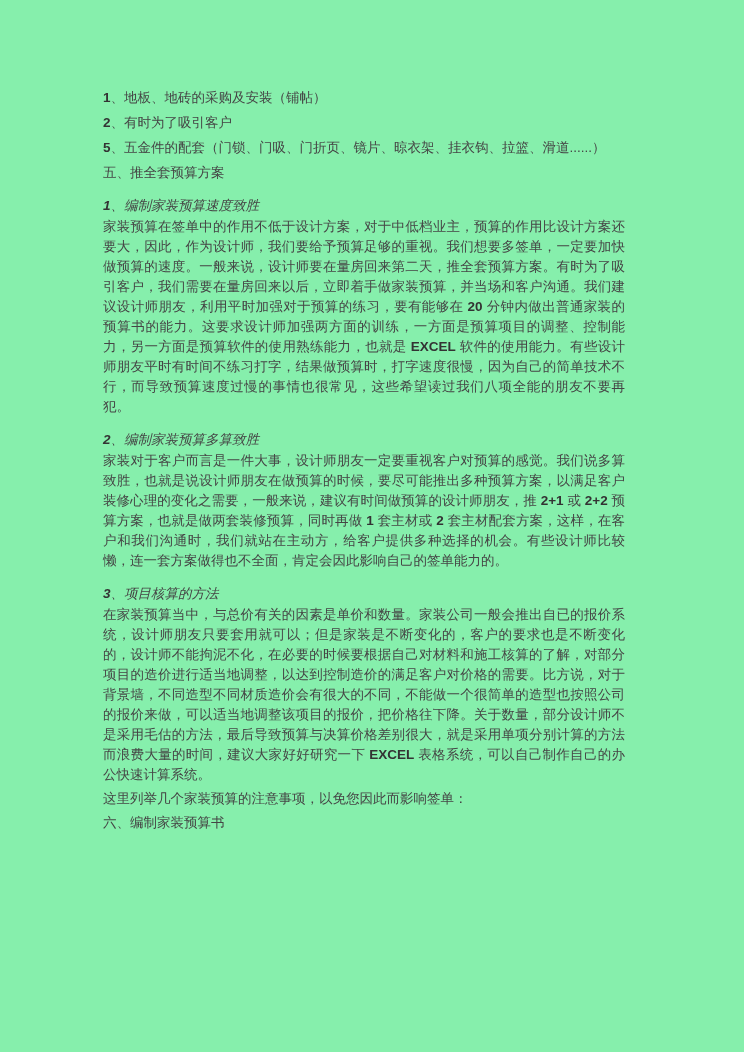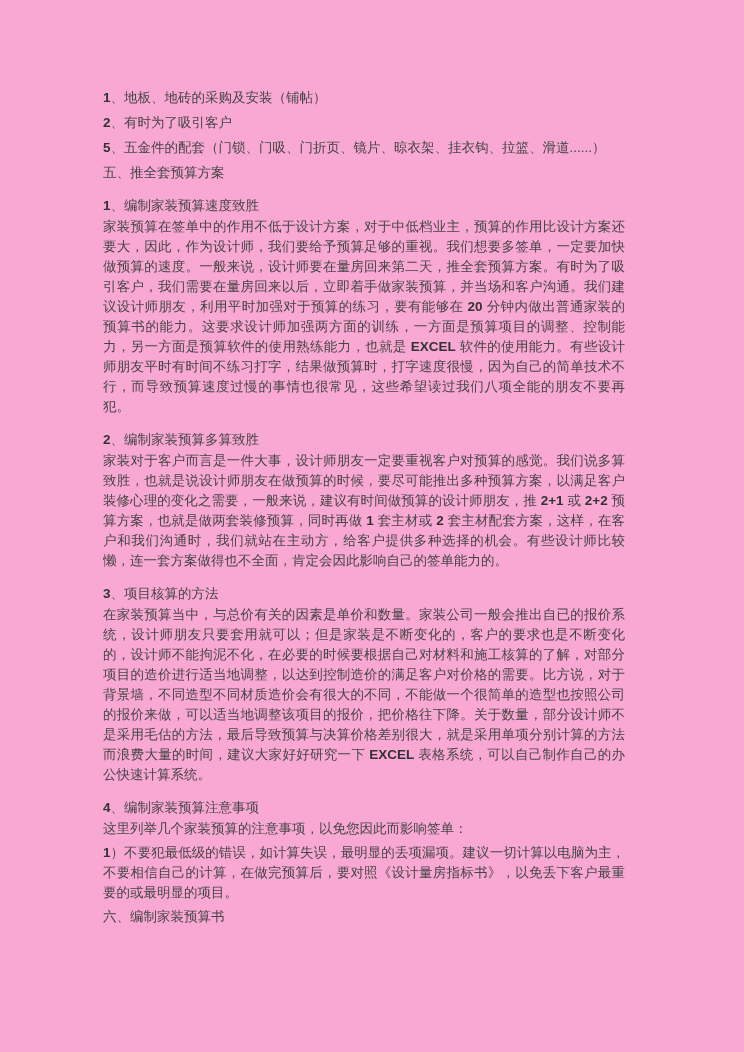--- a/index.html
+++ b/index.html
@@ -5,52 +5,50 @@
   html, body {
     margin: 0;
     padding: 0;
     background: #ffffff;
   }
   .page {
     position: relative;
     width: 744px;
     height: 1052px;
     box-sizing: border-box;
-    background: #f9a8d4;
+    background: #86efac;
     padding: 88px 103px 0 103px;
     overflow: hidden;
     font-family: "Liberation Sans", "DejaVu Sans", sans-serif;
     font-size: 13.5px;
     line-height: 20px;
     color: #454545;
   }
   .block { margin: 0; }
   .block span { white-space: pre-wrap; }
   .b {
     font-weight: bold;
     color: #333333;
   }
   .list-item      { margin: 0 0 5px 0; }
   .section-heading{ margin: 1px 0 3px 0; }
-  .sub-heading    { margin: 13px 0 1px 0; }
+  .sub-heading    { margin: 13px 0 1px 0; font-style: italic; }
   .paragraph      { margin: 0 16px 4px 0; text-align: justify; }
 </style>
 </head>
 <body>
 
 <div class="page">
   <div class="content">
       <div class="block list-item"><span class="b">1</span><span>、地板、地砖的采购及安装（铺帖）</span></div>
       <div class="block list-item"><span class="b">2</span><span>、有时为了吸引客户</span></div>
       <div class="block list-item"><span class="b">5</span><span>、五金件的配套（门锁、门吸、门折页、镜片、晾衣架、挂衣钩、拉篮、滑道......）</span></div>
       <div class="block section-heading"><span>五、推全套预算方案</span></div>
       <div class="block sub-heading"><span class="b">1</span><span>、编制家装预算速度致胜</span></div>
       <div class="block paragraph"><span>家装预算在签单中的作用不低于设计方案，对于中低档业主，预算的作用比设计方案还要大，因此，作为设计师，我们要给予预算足够的重视。我们想要多签单，一定要加快做预算的速度。一般来说，设计师要在量房回来第二天，推全套预算方案。有时为了吸引客户，我们需要在量房回来以后，立即着手做家装预算，并当场和客户沟通。我们建议设计师朋友，利用平时加强对于预算的练习，要有能够在 </span><span class="b">20</span><span> 分钟内做出普通家装的预算书的能力。这要求设计师加强两方面的训练，一方面是预算项目的调整、控制能力，另一方面是预算软件的使用熟练能力，也就是 </span><span class="b">EXCEL</span><span> 软件的使用能力。有些设计师朋友平时有时间不练习打字，结果做预算时，打字速度很慢，因为自己的简单技术不行，而导致预算速度过慢的事情也很常见，这些希望读过我们八项全能的朋友不要再犯。</span></div>
       <div class="block sub-heading"><span class="b">2</span><span>、编制家装预算多算致胜</span></div>
       <div class="block paragraph"><span>家装对于客户而言是一件大事，设计师朋友一定要重视客户对预算的感觉。我们说多算致胜，也就是说设计师朋友在做预算的时候，要尽可能推出多种预算方案，以满足客户装修心理的变化之需要，一般来说，建议有时间做预算的设计师朋友，推 </span><span class="b">2+1</span><span> 或 </span><span class="b">2+2</span><span> 预算方案，也就是做两套装修预算，同时再做 </span><span class="b">1</span><span> 套主材或 </span><span class="b">2</span><span> 套主材配套方案，这样，在客户和我们沟通时，我们就站在主动方，给客户提供多种选择的机会。有些设计师比较懒，连一套方案做得也不全面，肯定会因此影响自己的签单能力的。</span></div>
       <div class="block sub-heading"><span class="b">3</span><span>、项目核算的方法</span></div>
       <div class="block paragraph"><span>在家装预算当中，与总价有关的因素是单价和数量。家装公司一般会推出自已的报价系统，设计师朋友只要套用就可以；但是家装是不断变化的，客户的要求也是不断变化的，设计师不能拘泥不化，在必要的时候要根据自己对材料和施工核算的了解，对部分项目的造价进行适当地调整，以达到控制造价的满足客户对价格的需要。比方说，对于背景墙，不同造型不同材质造价会有很大的不同，不能做一个很简单的造型也按照公司的报价来做，可以适当地调整该项目的报价，把价格往下降。关于数量，部分设计师不是采用毛估的方法，最后导致预算与决算价格差别很大，就是采用单项分别计算的方法而浪费大量的时间，建议大家好好研究一下 </span><span class="b">EXCEL</span><span> 表格系统，可以自己制作自己的办公快速计算系统。</span></div>
-      <div class="block sub-heading"><span class="b">4</span><span>、编制家装预算注意事项</span></div>
       <div class="block paragraph"><span>这里列举几个家装预算的注意事项，以免您因此而影响签单：</span></div>
-      <div class="block paragraph"><span class="b">1</span><span>）不要犯最低级的错误，如计算失误，最明显的丢项漏项。建议一切计算以电脑为主，不要相信自己的计算，在做完预算后，要对照《设计量房指标书》，以免丢下客户最重要的或最明显的项目。</span></div>
       <div class="block section-heading"><span>六、编制家装预算书</span></div>
     </div>
 </div>
 
 </body></html>

